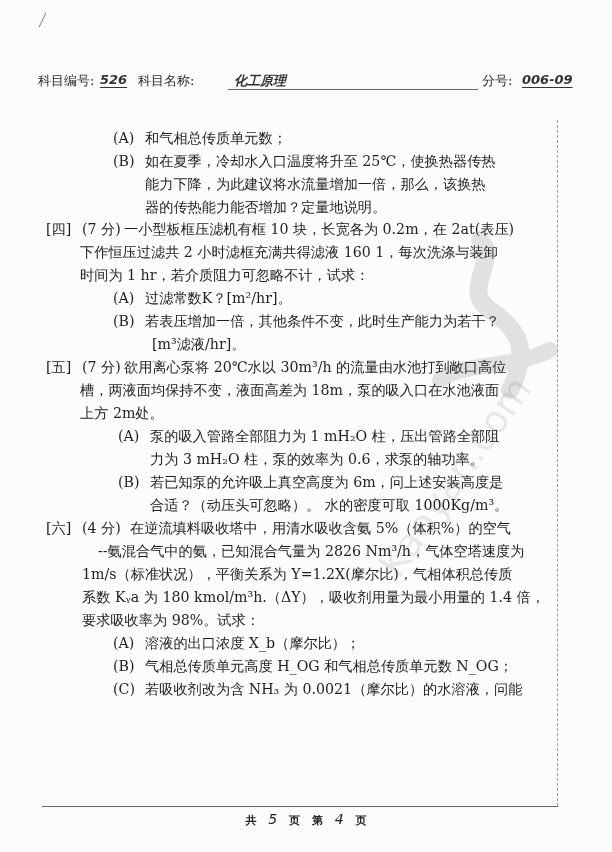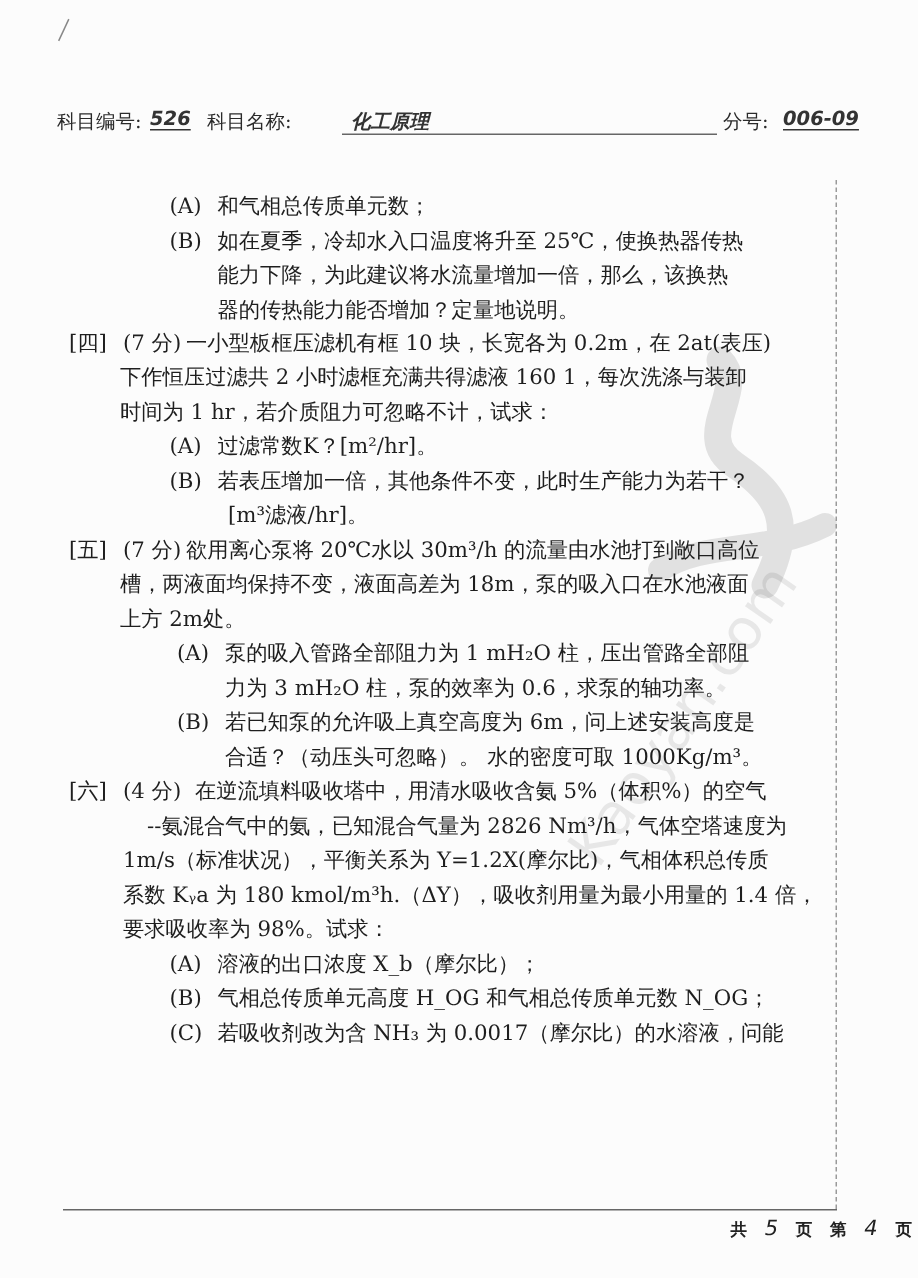--- a/index.html
+++ b/index.html
@@ -13,21 +13,21 @@
   .meta-row .seg { position:absolute; top:2px; white-space:nowrap; }
   .hand { font-family:"DejaVu Sans","Liberation Sans",sans-serif; font-style:italic; font-weight:bold;
           text-decoration:underline; text-underline-offset:3px; color:#333; }
   .subject-line { position:absolute; left:190px; top:19px; width:250px; border-bottom:1px solid #666; }
   .notice { position:absolute; left:36px; top:106px; font-size:9px; color:#333; white-space:nowrap; letter-spacing:0.1px;
             font-family:"DejaVu Sans","Liberation Sans",sans-serif; }
   .frame-right { position:absolute; left:557px; top:120px; width:0; height:686px; border-left:1px dashed #9a9a9a; }
   .frame-bottom { position:absolute; left:42px; top:806px; width:516px; height:0; border-top:1.5px solid #666; }
   .content { position:absolute; left:0; top:0; width:612px; }
   .ln { position:absolute; white-space:nowrap; font-size:14.2px; line-height:20px; color:#1e1e1e; }
-  .footer { position:absolute; left:0; width:612px; top:811px; text-align:right; font-size:11px; font-weight:bold; color:#222; }
+  .footer { position:absolute; left:0; width:612px; top:811px; text-align:center; font-size:11px; font-weight:bold; color:#222; }
   .footer span { margin:0 4px; }
   .footer .hw { font-family:"DejaVu Sans",sans-serif; font-style:italic; font-size:14px; font-weight:normal; }
   .wm-calli { position:absolute; left:420px; top:230px; width:140px; height:200px; opacity:0.10; }
   .wm-text { position:absolute; left:370px; top:560px; font-family:"DejaVu Sans","Liberation Sans",sans-serif;
              font-size:38px; color:#000; opacity:0.08; transform:rotate(-55deg); transform-origin:left top; white-space:nowrap; }
 </style>
 </head>
 <body>
 
 <div class="page">
@@ -91,21 +91,21 @@
     <span class="ln" style="left:130px; top:518px">在逆流填料吸收塔中，用清水吸收含氨 5%（体积%）的空气</span>
     <span class="ln" style="left:98px; top:541px">--氨混合气中的氨，已知混合气量为 2826 Nm³/h，气体空塔速度为</span>
     <span class="ln" style="left:82px; top:564px">1m/s（标准状况），平衡关系为 Y=1.2X(摩尔比)，气相体积总传质</span>
     <span class="ln" style="left:82px; top:587px">系数 Kᵧa 为 180 kmol/m³h.（ΔY），吸收剂用量为最小用量的 1.4 倍，</span>
     <span class="ln" style="left:82px; top:610px">要求吸收率为 98%。试求：</span>
     <span class="ln" style="left:113px; top:633px">(A)</span>
     <span class="ln" style="left:145px; top:633px">溶液的出口浓度 X_b（摩尔比）；</span>
     <span class="ln" style="left:113px; top:656px">(B)</span>
     <span class="ln" style="left:145px; top:656px">气相总传质单元高度 H_OG 和气相总传质单元数 N_OG；</span>
     <span class="ln" style="left:113px; top:679px">(C)</span>
-    <span class="ln" style="left:145px; top:679px">若吸收剂改为含 NH₃ 为 0.0017（摩尔比）的水溶液，问能</span>
+    <span class="ln" style="left:145px; top:679px">若吸收剂改为含 NH₃ 为 0.0021（摩尔比）的水溶液，问能</span>
   </div>
 
   <div class="footer">
     <span>共</span>
     <span class="hw">5</span>
     <span>页</span>
     <span>第</span>
     <span class="hw">4</span>
     <span>页</span>
   </div>

